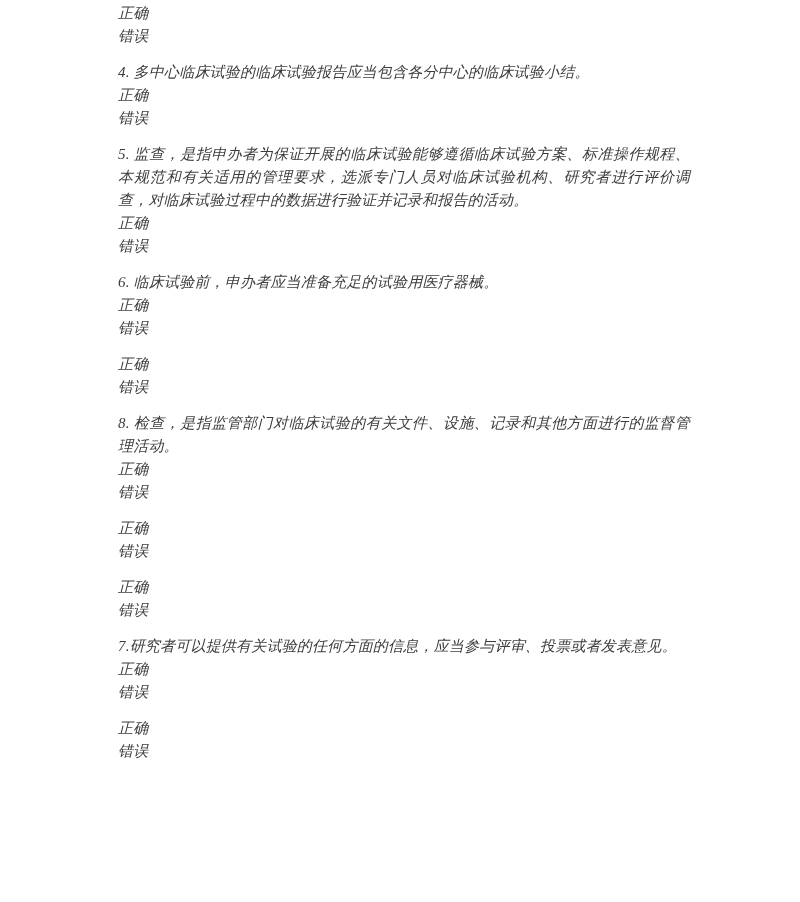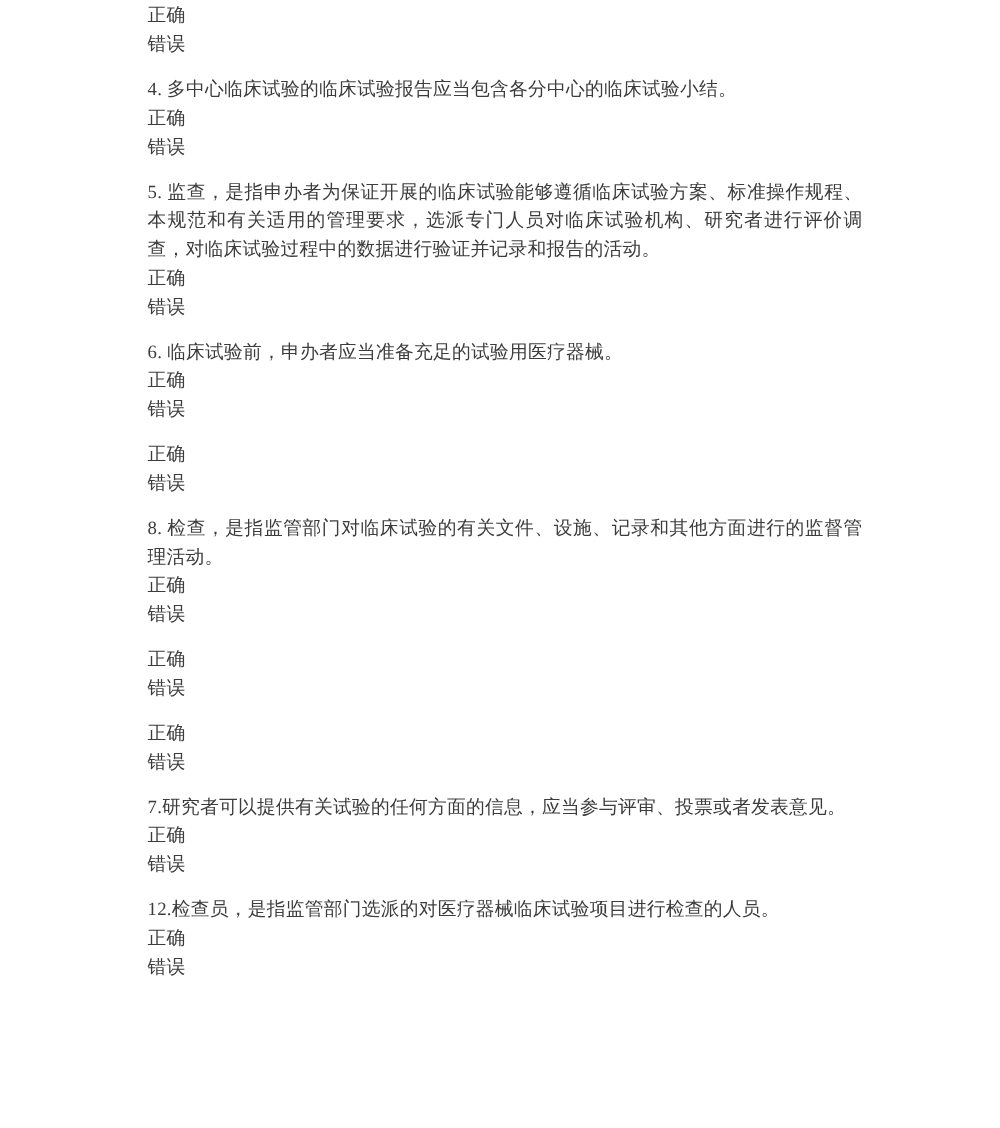--- a/index.html
+++ b/index.html
@@ -12,20 +12,21 @@
     overflow: hidden;
     font-family: "Liberation Serif", "DejaVu Serif", serif;
   }
   .doc {
     padding: 2px 110px 0 118px;
     width: 800px;
     color: #3c3c3c;
   }
   .qblock {
     margin: 0 0 13px 0;
+    font-style: italic;
   }
   .qtext, .opt {
     margin: 0;
     font-size: 15px;
     line-height: 23px;
     letter-spacing: 0.2px;
   }
   .qtext {
     text-align: justify;
   }
@@ -82,18 +83,17 @@
     <p class="opt">错误</p>
   </section>
 
   <section class="qblock">
     <p class="qtext">7.研究者可以提供有关试验的任何方面的信息，应当参与评审、投票或者发表意见。</p>
     <p class="opt">正确</p>
     <p class="opt">错误</p>
   </section>
 
   <section class="qblock">
-    <p class="qtext">12.检查员，是指监管部门选派的对医疗器械临床试验项目进行检查的人员。</p>
     <p class="opt">正确</p>
     <p class="opt">错误</p>
   </section>
 
 </div>
 
 </body></html>

